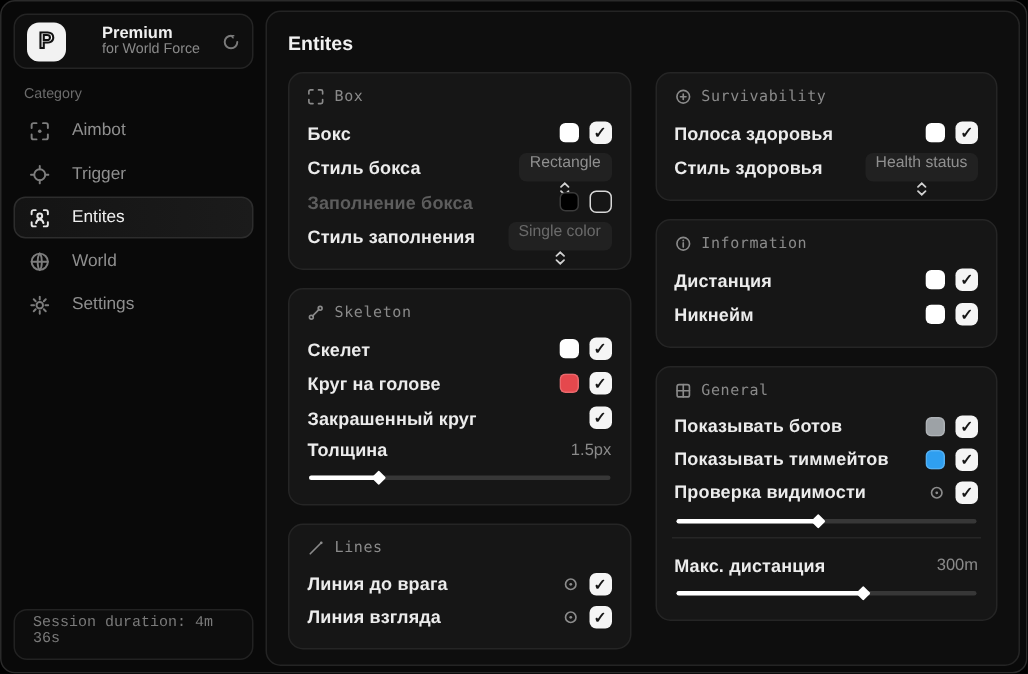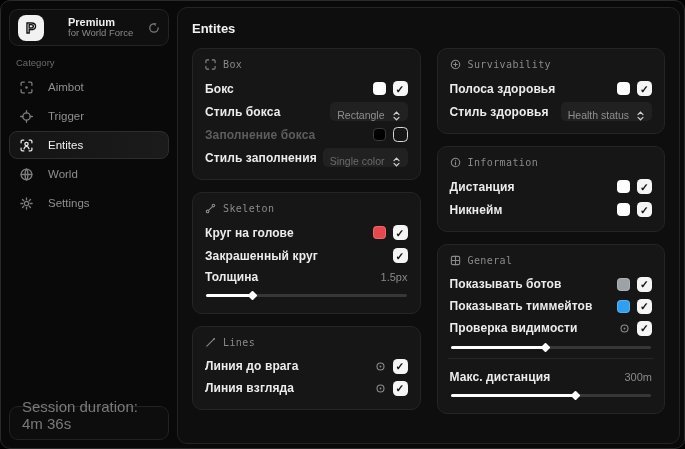--- a/index.html
+++ b/index.html
@@ -37,21 +37,21 @@
   .nav-item.active{
     background:linear-gradient(90deg,#141414,#1b1b1b);
     border-color:#2d2d2d; color:#f0f0f0;
   }
   .nav-item.active .nicon{ color:#e8e8e8; }
   .session{
     position:absolute; left:8px; bottom:8px; width:160px; height:34px;
     border:1px solid #222; border-radius:9px; background:#0d0d0d;
     display:flex; align-items:flex-end; padding:0 12px 7px;
   }
-  .session span{ font-size:15px; color:#7a7a7a; }
+  .session span{ font-size:10px; color:#7a7a7a;font-family:Liberation Mono, monospace; }
   
   .main{
     position:absolute; left:176px; top:6px; width:503px; height:437px;
     background:#0e0e0e; border:1px solid #242424; border-radius:10px;
     padding:13px 14px;
   }
   .main-title{ font-size:13px; font-weight:700; color:#f2f2f2; }
   .cols{ display:flex; gap:16px; margin-top:12px; }
   .col{ flex:1; display:flex; flex-direction:column; gap:12px; }
   .card{
@@ -68,22 +68,22 @@
   .row-sm{ height:22px; }
   .lbl{ font-size:12px; font-weight:600; color:#ececec; letter-spacing:.1px; }
   .lbl.dim{ color:#5d5d5d; }
   .ctrls{ display:flex; align-items:center; gap:7px; }
   .swatch{ width:13px; height:13px; border-radius:4px; border:1px solid rgba(255,255,255,.18); }
   .cb{ width:15px; height:15px; border-radius:4.5px; background:#f5f5f5;
        display:flex; align-items:center; justify-content:center; }
   .cb.checked::after{ content:"✓"; font-size:10.5px; font-weight:700; color:#161616; }
   .cb.unchecked{ background:transparent; border:1.6px solid #d8d8d8; }
   .select{
-    height:19px; display:flex; align-items:flex-end; gap:7px; padding:0 7px;
-    background:#212121; border-radius:5px;
+    height:19px; display:flex; align-items:center; gap:7px; padding:0 7px;
+    background:#212121; border-radius:5px;flex-direction:column;
   }
   .sel-val{ font-size:10.5px; color:#8f8f8f; }
   .select.dim .sel-val{ color:#6a6a6a; }
   .select .uicon{ display:flex; color:#cfcfcf; }
   .val{ font-size:11px; color:#8a8a8a; }
   .slider{ position:relative; height:3px; background:#373737; border-radius:2px; margin:7px 1px 6px; }
   .slider .fill{ position:relative; height:3px; background:#fff; border-radius:2px; }
   .slider .thumb{
     position:absolute; right:-4px; top:-2px; width:7px; height:7px;
     background:#fff; transform:rotate(45deg); border-radius:1px;
@@ -225,20 +225,27 @@
         <div class="card">
           <div class="card-head">
             <span class="hicon">
               <svg width="11" height="11" viewBox="0 0 12 12" fill="none" stroke="currentColor" stroke-width="1.2" stroke-linecap="round">
                 <path d="M3.6 8.4 8.4 3.6"></path>
                   <circle cx="2.8" cy="9.2" r="1.4"></circle>
                   <circle cx="9.2" cy="2.8" r="1.4"></circle>
               </svg>
             </span>
             <span>Skeleton</span>
+          </div>
+          <div class="row">
+            <span class="lbl">Скелет</span>
+            <span class="ctrls">
+              <span class="swatch" style="background: rgb(255, 255, 255);"></span>
+              <span class="cb checked"></span>
+            </span>
           </div>
           <div class="row">
             <span class="lbl">Круг на голове</span>
             <span class="ctrls">
               <span class="swatch" style="background: rgb(229, 72, 77);"></span>
               <span class="cb checked"></span>
             </span>
           </div>
           <div class="row">
             <span class="lbl">Закрашенный круг</span>

